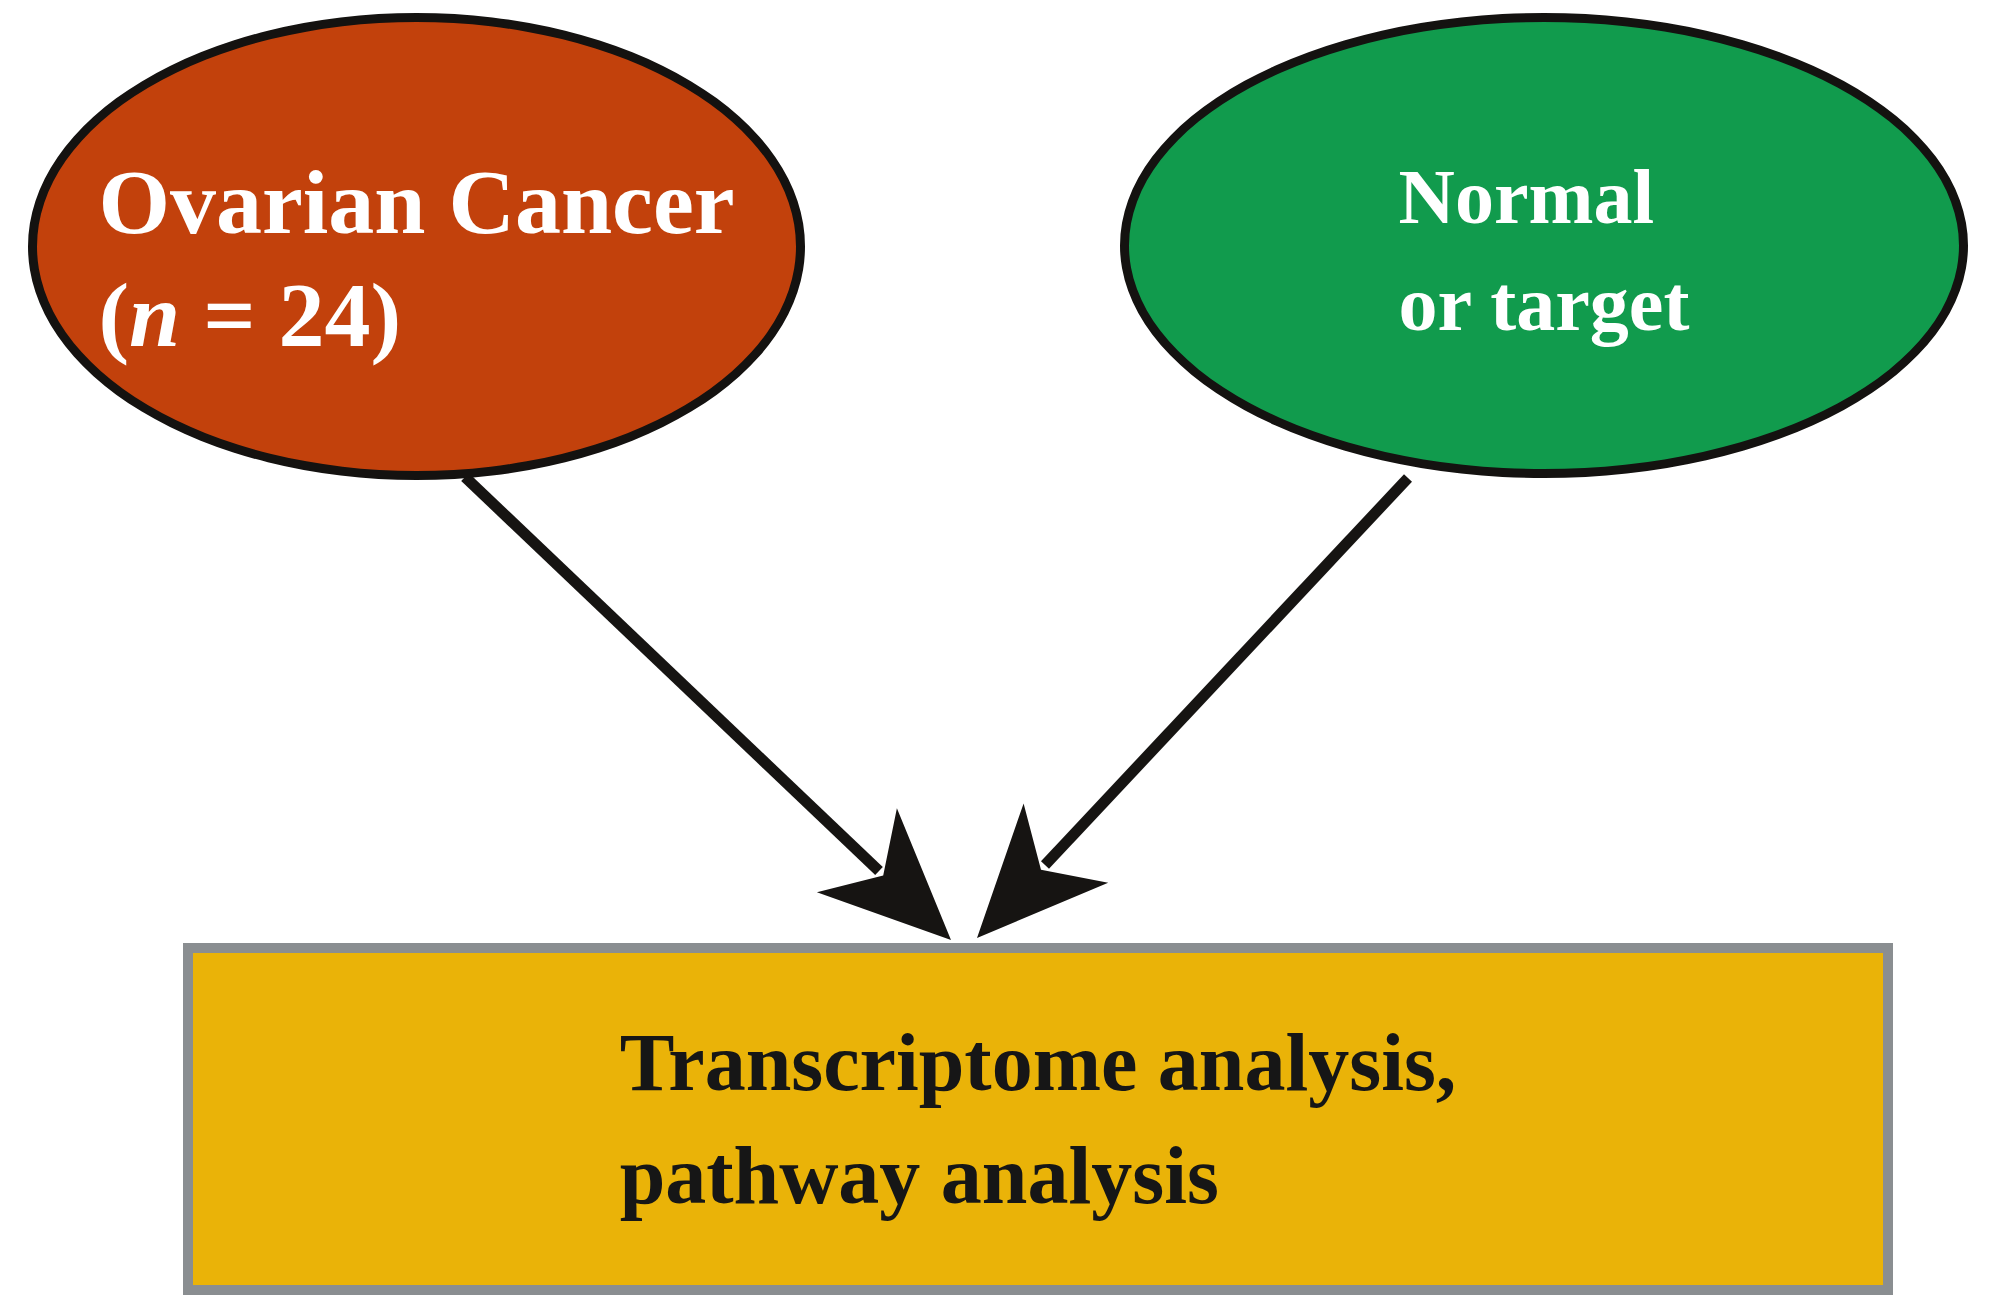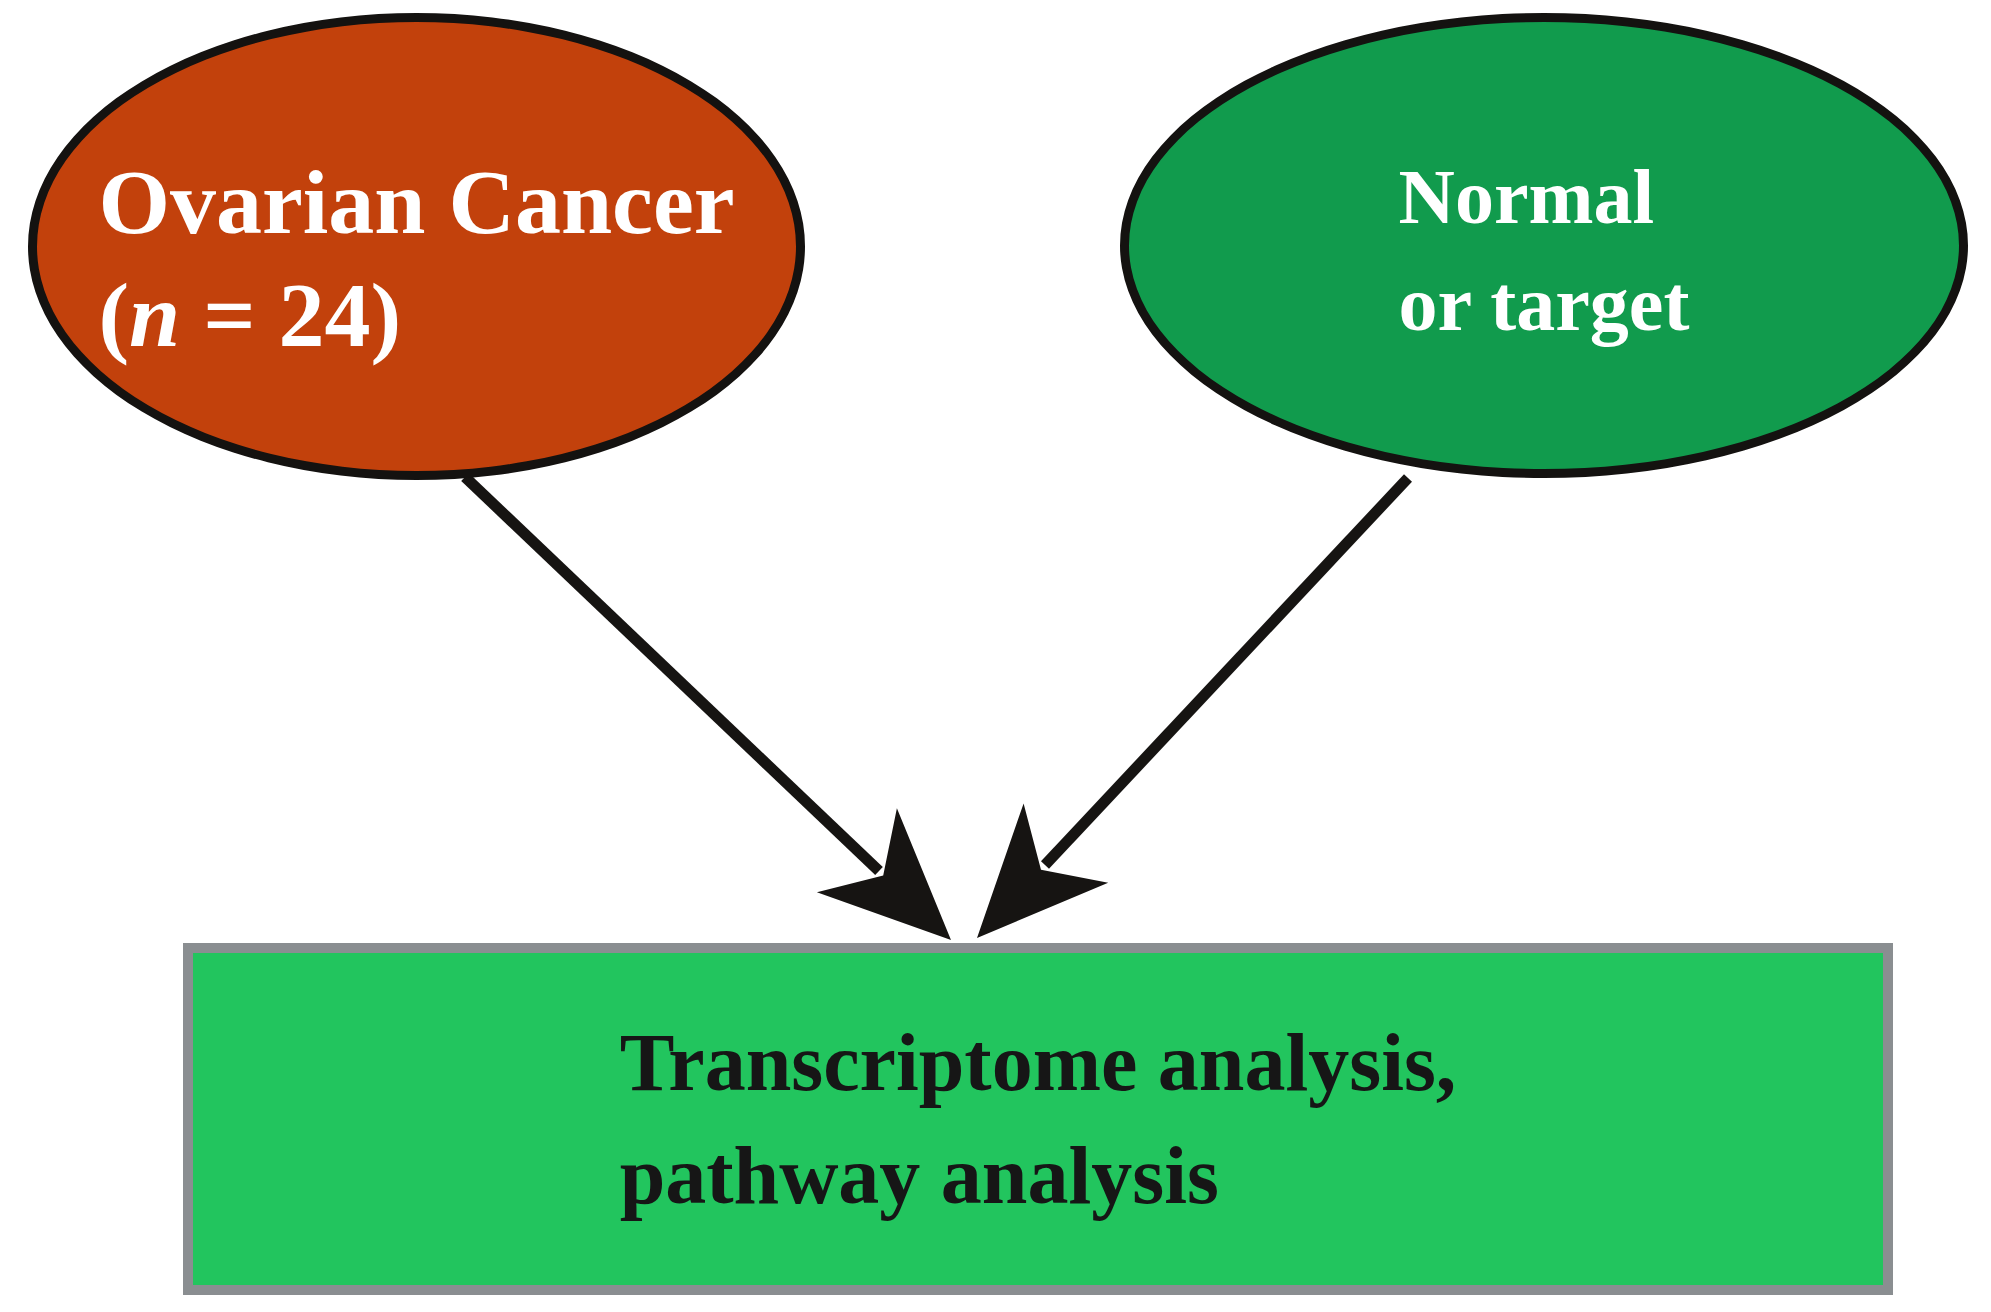--- a/index.html
+++ b/index.html
@@ -70,20 +70,20 @@
     </div>
   </div>
 
   <div class="node ellipse node-normal" style="background-color: rgb(17, 155, 77); border-color: rgb(20, 18, 16); color: rgb(255, 255, 255);">
     <div class="textblock">
       <span class="ln">Normal</span>
       <span class="ln">or target</span>
     </div>
   </div>
 
-  <div class="node node-analysis" style="background-color: #22c55e; border-color: rgb(138, 142, 145); color: rgb(22, 22, 22);">
+  <div class="node node-analysis" style="background-color: #eab308; border-color: rgb(138, 142, 145); color: rgb(22, 22, 22);">
     <div class="textblock">
       <span class="ln">Transcriptome analysis,</span>
       <span class="ln">pathway analysis</span>
     </div>
   </div>
 
 </div>
 
 </body></html>

